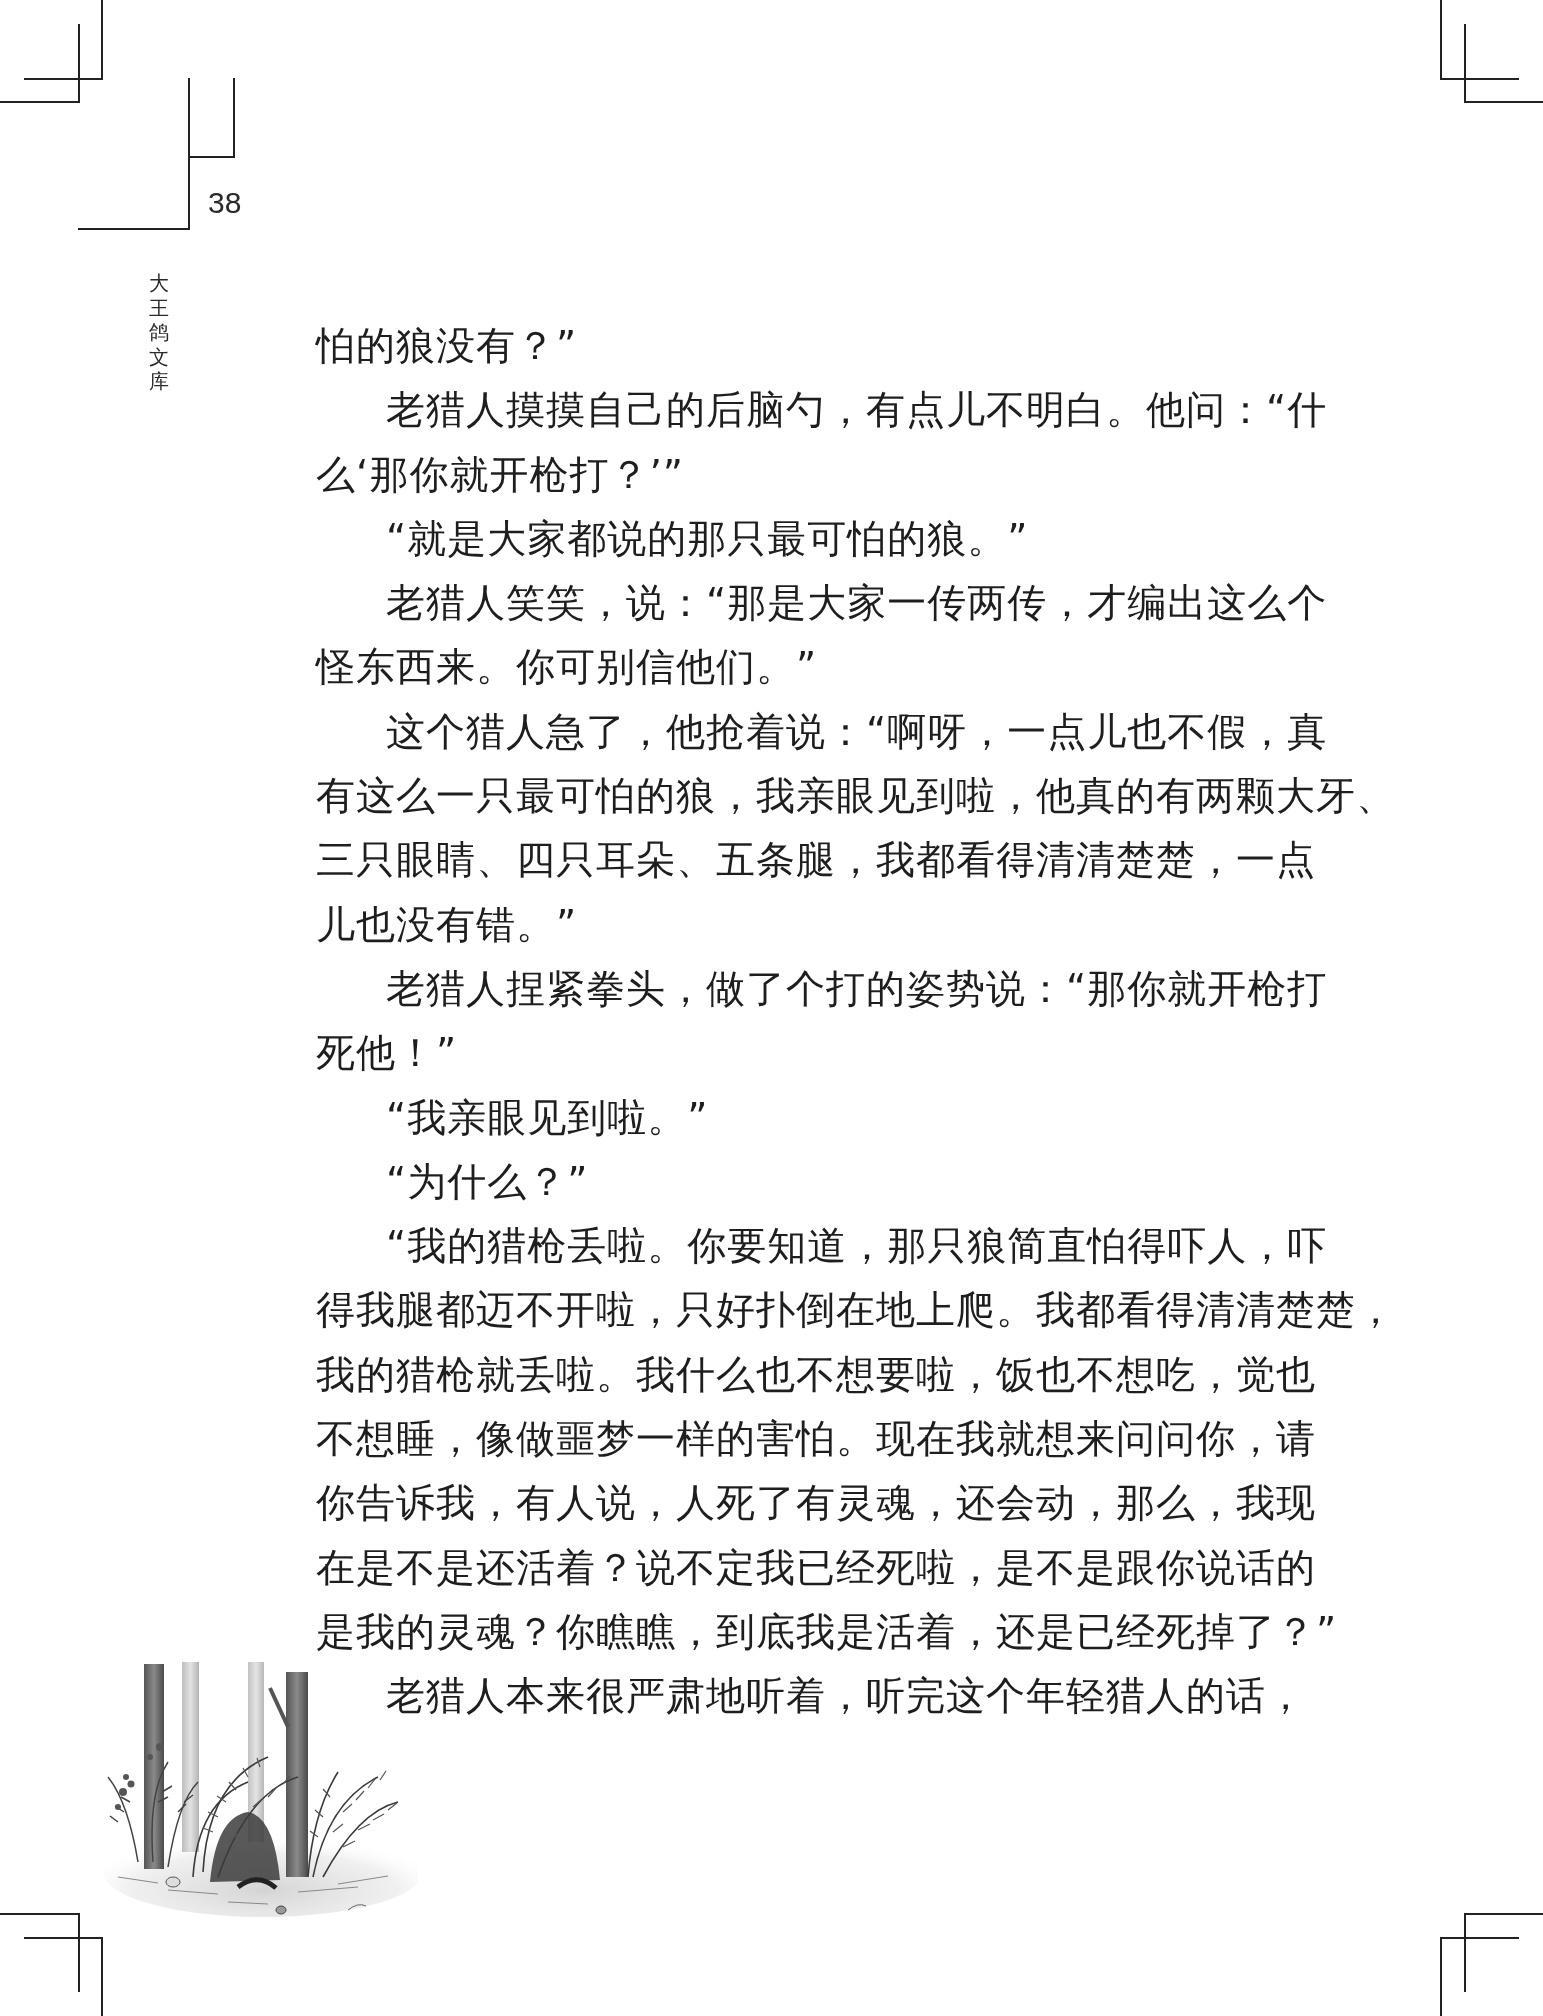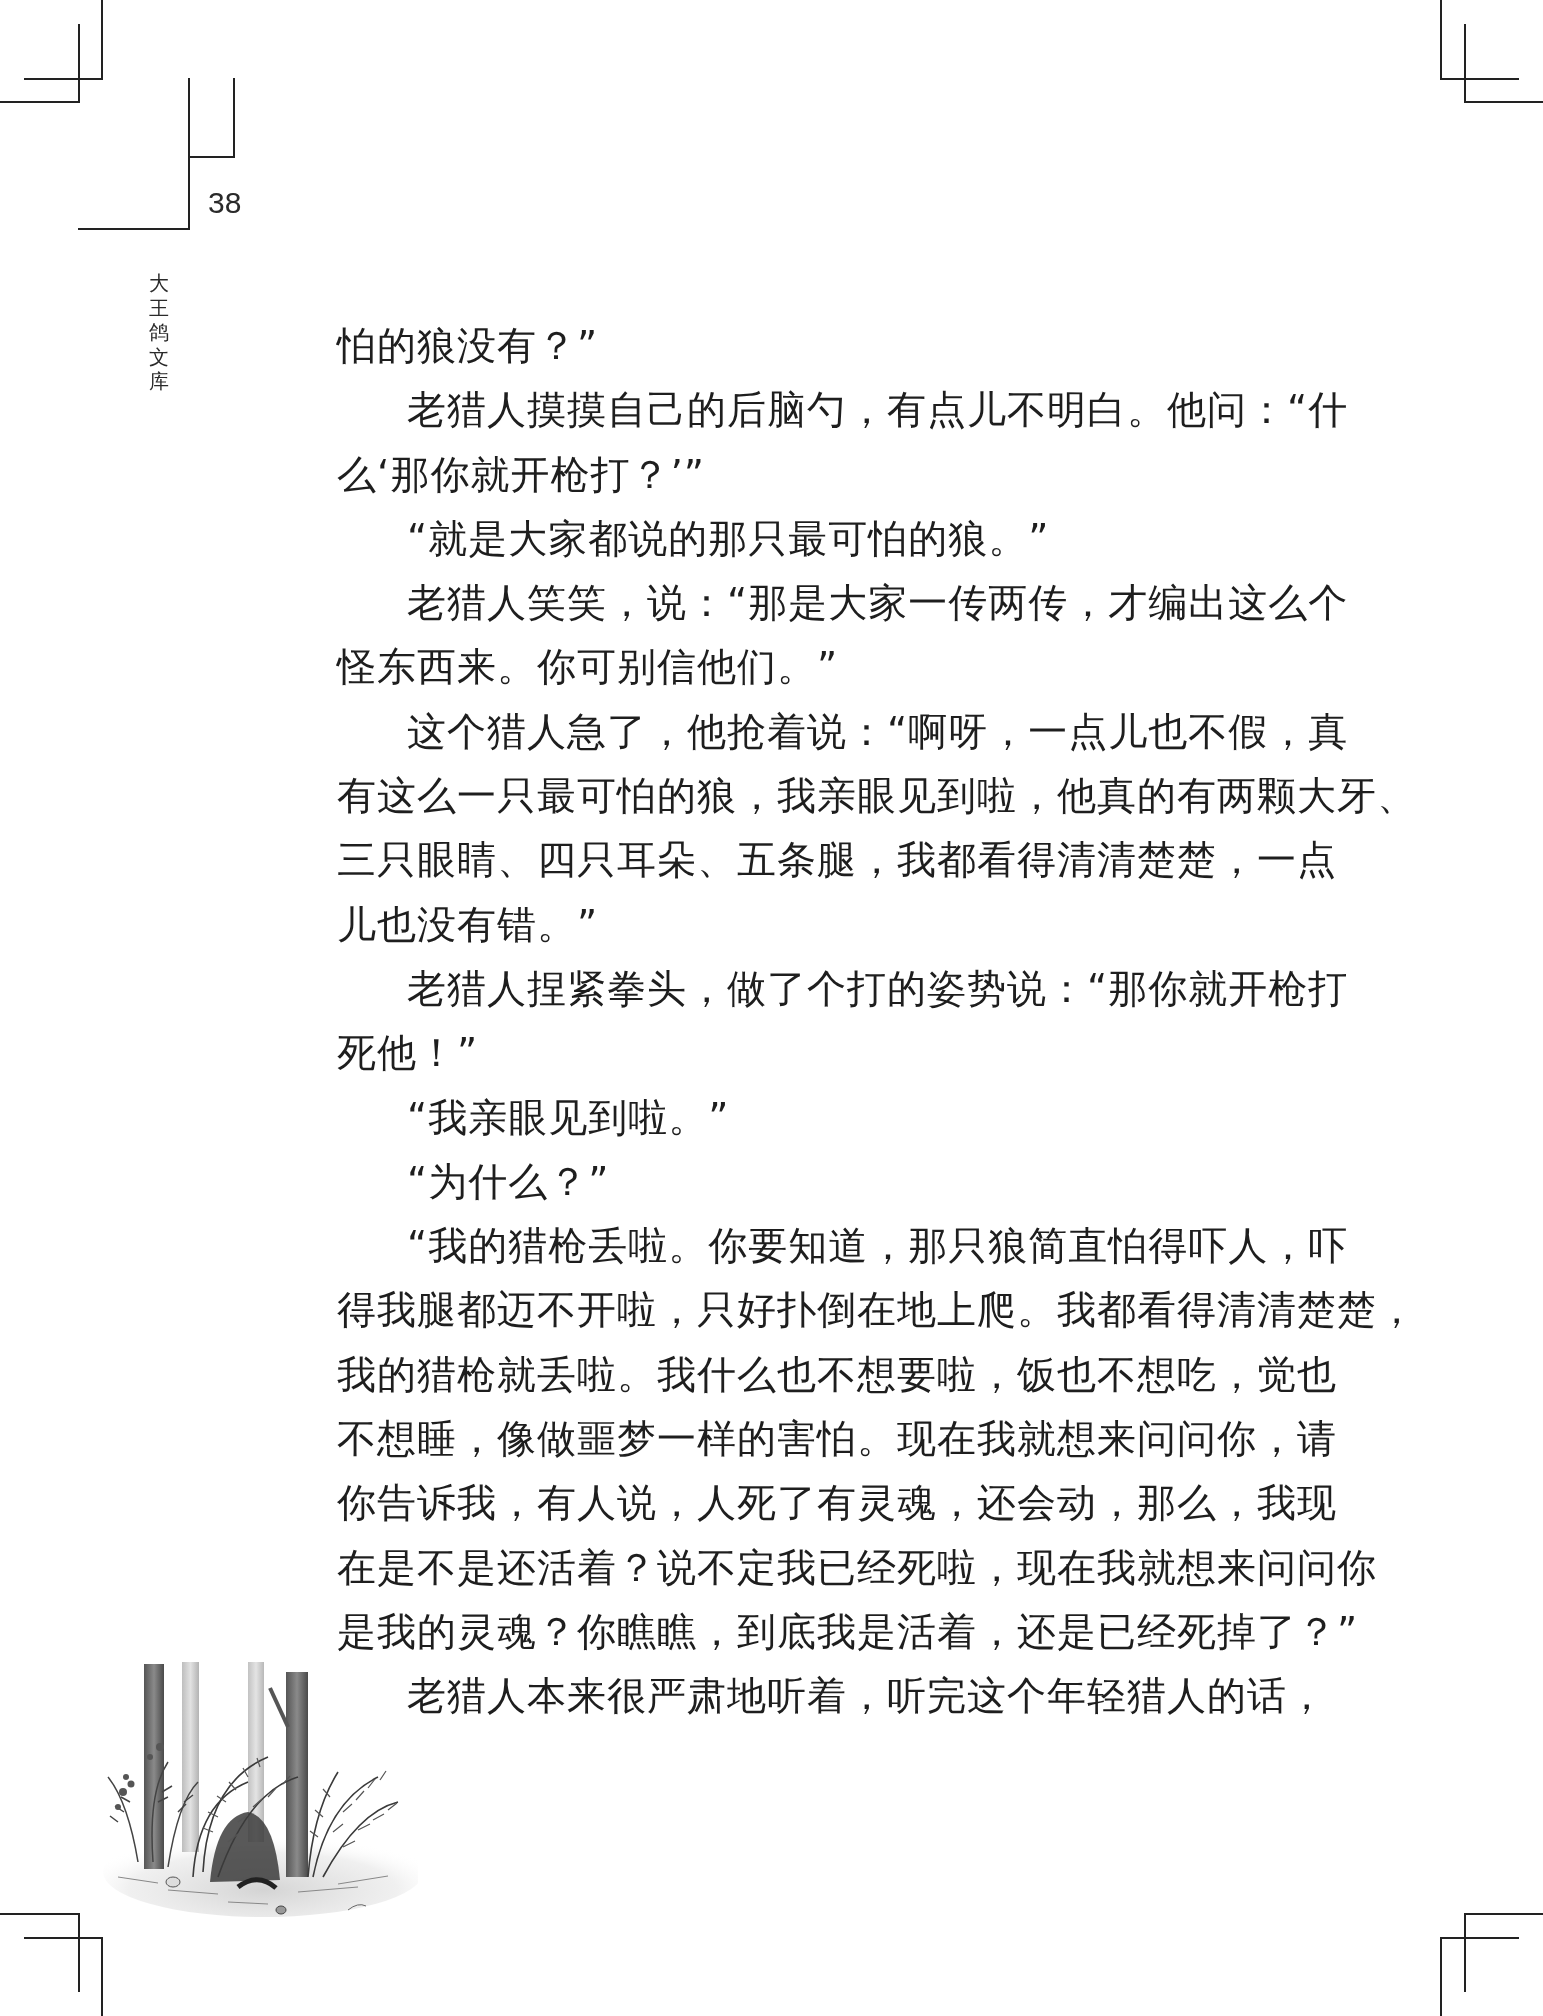--- a/index.html
+++ b/index.html
@@ -40,21 +40,21 @@
       line-height: 24.5px;
       color: #2a2a2a;
       text-align: center;
       word-break: break-all;
     }
     .series-title span {
       display: block;
     }
     .body-text {
       position: absolute;
-      left: 337px;
+      left: 316px;
       top: 314px;
       width: 856px;
     }
     .line {
       height: 64.3px;
       line-height: 64.3px;
       font-size: 39px;
       white-space: nowrap;
       overflow: visible;
       text-align: justify;
@@ -129,21 +129,21 @@
   <div class="line short">儿也没有错。”</div>
   <div class="line indent">老猎人捏紧拳头，做了个打的姿势说：“那你就开枪打</div>
   <div class="line short">死他！”</div>
   <div class="line indent short">“我亲眼见到啦。”</div>
   <div class="line indent short">“为什么？”</div>
   <div class="line indent">“我的猎枪丢啦。你要知道，那只狼简直怕得吓人，吓</div>
   <div class="line">得我腿都迈不开啦，只好扑倒在地上爬。我都看得清清楚楚，</div>
   <div class="line">我的猎枪就丢啦。我什么也不想要啦，饭也不想吃，觉也</div>
   <div class="line">不想睡，像做噩梦一样的害怕。现在我就想来问问你，请</div>
   <div class="line">你告诉我，有人说，人死了有灵魂，还会动，那么，我现</div>
-  <div class="line">在是不是还活着？说不定我已经死啦，现在我就想来问问你</div>
+  <div class="line">在是不是还活着？说不定我已经死啦，是不是跟你说话的</div>
   <div class="line">是我的灵魂？你瞧瞧，到底我是活着，还是已经死掉了？”</div>
   <div class="line indent">老猎人本来很严肃地听着，听完这个年轻猎人的话，</div>
 </div>
 
 <div class="illustration">
   <svg width="320" height="270" viewBox="0 0 320 270" xmlns="http://www.w3.org/2000/svg">
     <defs>
       <radialGradient id="ground" cx="50%" cy="70%" r="60%">
         <stop offset="0%" stop-color="#cfcfcf" stop-opacity="0.9"></stop>
         <stop offset="70%" stop-color="#e6e6e6" stop-opacity="0.6"></stop>

